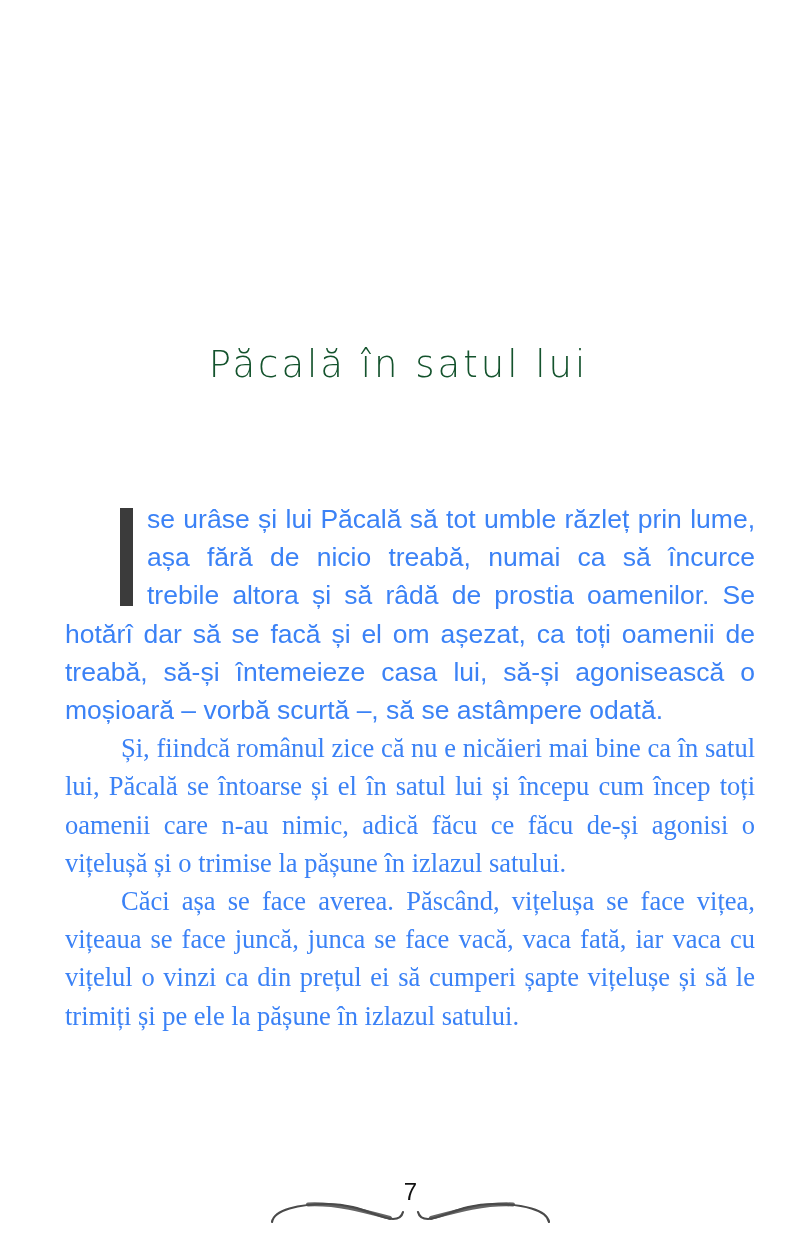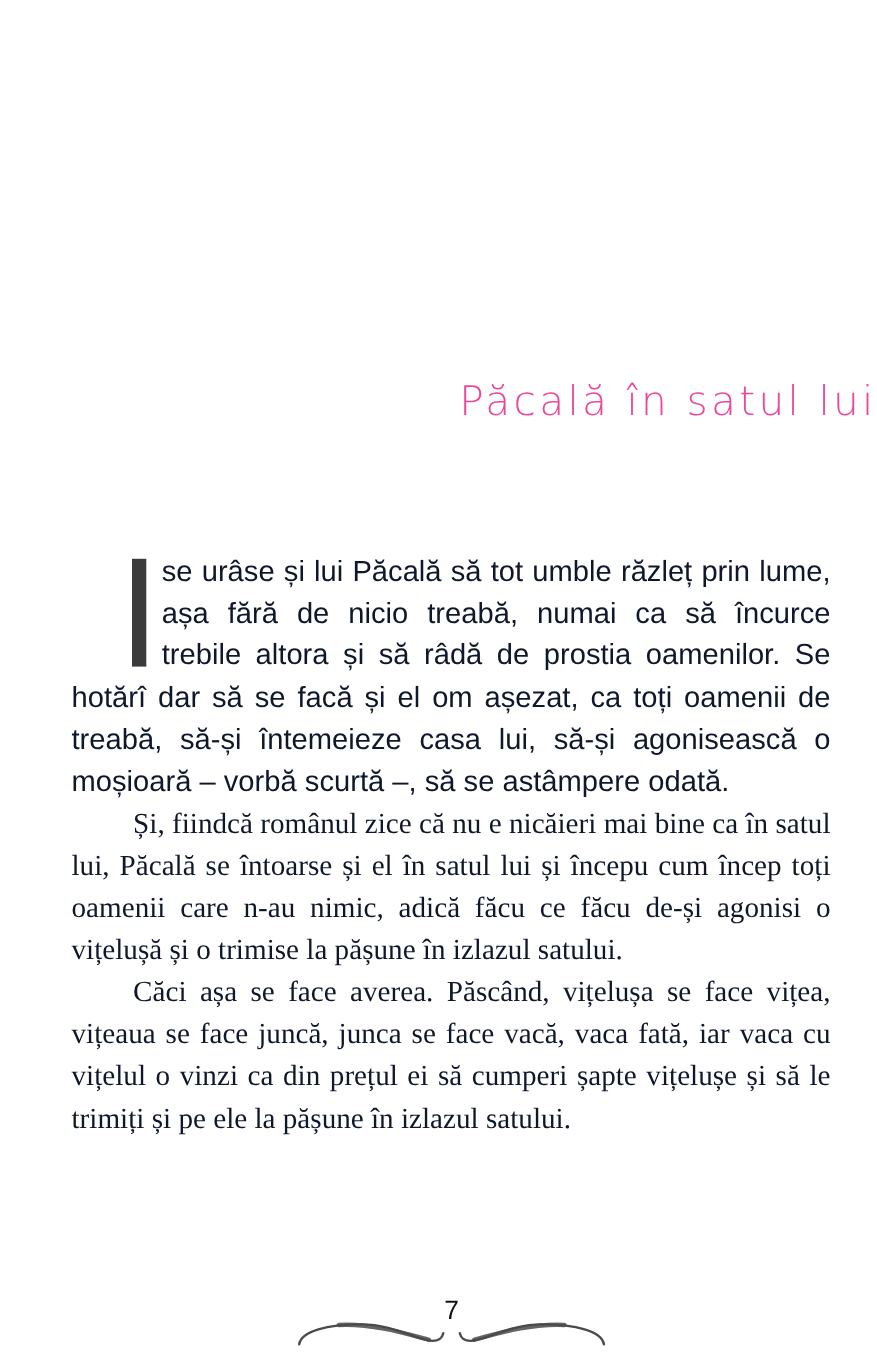--- a/index.html
+++ b/index.html
@@ -13,37 +13,37 @@
     position: relative;
     overflow: hidden;
     font-family: "Liberation Sans", "DejaVu Sans", sans-serif;
     color: #1a1a1a;
   }
   .chapter-title {
     position: absolute;
     top: 312px;
     left: 0;
     width: 797px;
-    text-align: right;
+    text-align: center;
     font-family: "DejaVu Sans", sans-serif;
     font-weight: 300;
     font-size: 37px;
     letter-spacing: 3px;
-    color: #ec4899;
+    color: #14532d;
     line-height: 56px;
   }
   .body-text {
     position: absolute;
     top: 500px;
     left: 65px;
     width: 690px;
     font-size: 26.5px;
     line-height: 38.2px;
     text-align: justify;
-    color: #0f172a;
+    color: #3b82f6;
   }
   .body-text p {
     margin: 0;
     text-align: justify;
     text-align-last: left;
   }
   .body-text p.indent {
     text-indent: 56px;
     font-family: Liberation Serif, serif;
   }

